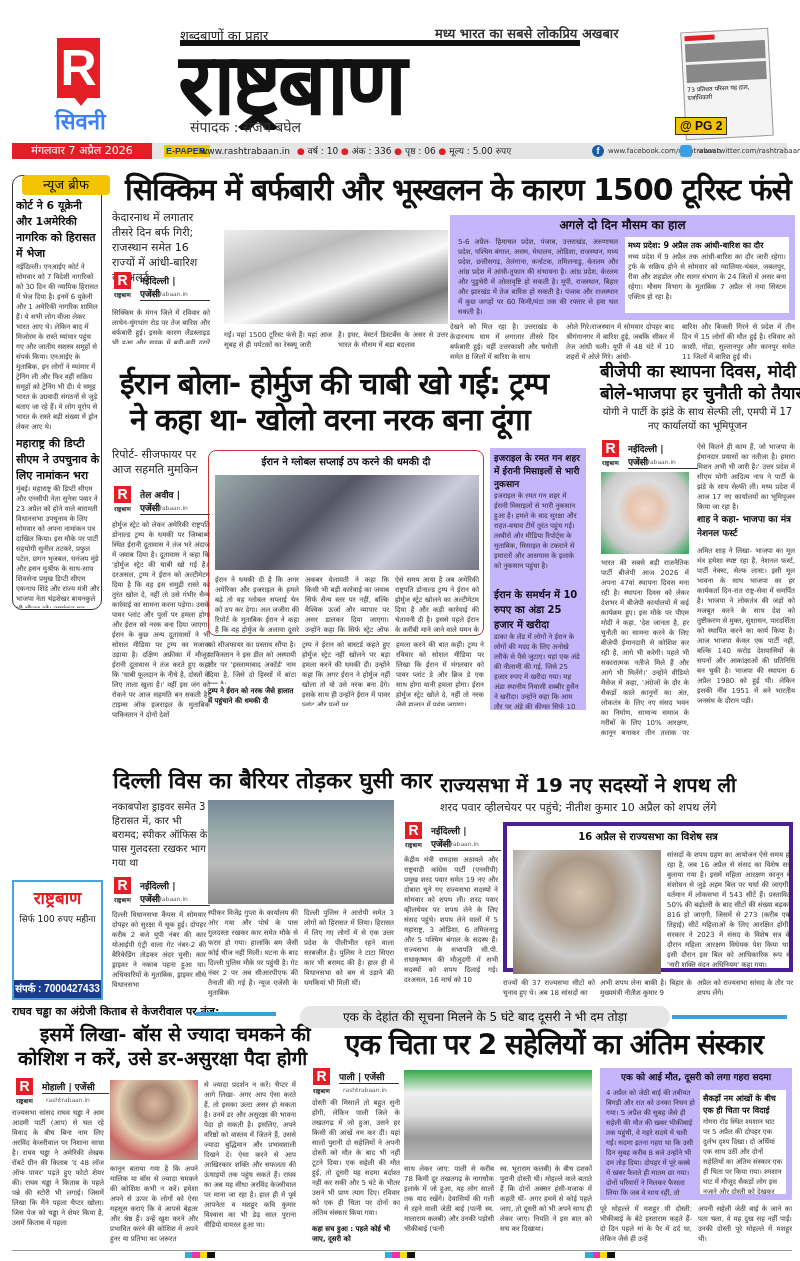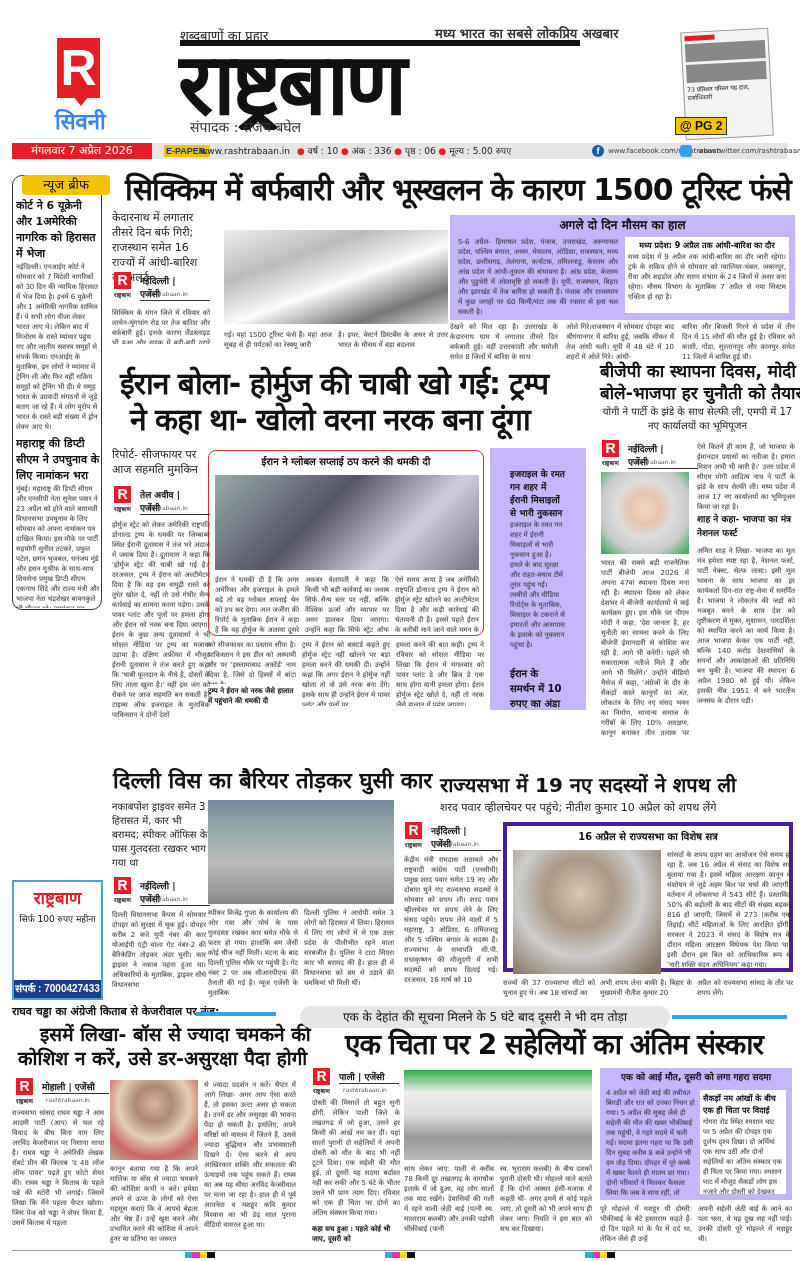--- a/index.html
+++ b/index.html
@@ -124,21 +124,21 @@
 </div>
 <div class="abs col" style="left:112px;top:308px;width:98px;height:36px;overflow:hidden">सिक्किम के मंगन जिले में रविवार को लाचेन-चुंगथांग रोड पर तेज बारिश और बर्फबारी हुई। इसके कारण लैंडस्लाइड भी हुआ और सड़क में बड़ी-बड़ी दरारें आ</div>
 <div class="abs photo-snow" style="left:224px;top:230px;width:224px;height:94px"></div>
 <div class="abs col" style="left:224px;top:330px;width:108px;height:22px;overflow:hidden">गईं। यहां 1500 टूरिस्ट फंसे हैं। यहां आज सुबह से ही पर्यटकों का रेस्क्यू जारी</div>
 <div class="abs col" style="left:338px;top:330px;width:110px;height:22px;overflow:hidden">है। इधर, वेस्टर्न डिस्टर्बेंस के असर से उत्तर भारत के मौसम में बड़ा बदलाव</div>
 
 <div class="abs graybox" style="left:450px;top:215px;width:345px;height:105px">
   <div style="text-align:center;font:bold 12px/20px 'DejaVu Sans',sans-serif">अगले दो दिन मौसम का हाल</div>
   <div class="col" style="position:absolute;left:8px;top:22px;width:160px;height:80px;overflow:hidden">5-6 अप्रैल- हिमाचल प्रदेश, पंजाब, उत्तराखंड, अरुणाचल प्रदेश, पश्चिम बंगाल, असम, मेघालय, ओडिशा, राजस्थान, मध्य प्रदेश, छत्तीसगढ़, तेलंगाना, कर्नाटक, तमिलनाडु, केरलम और आंध्र प्रदेश में आंधी-तूफान की संभावना है। आंध्र प्रदेश, केरलम और पुडुचेरी में ओलावृष्टि हो सकती है। यूपी, राजस्थान, बिहार और झारखंड में तेज बारिश हो सकती है। पंजाब और राजस्थान में कुछ जगहों पर 60 किमी/घंटा तक की रफ्तार से हवा चल सकती है।</div>
   <div class="whitebox" style="position:absolute;left:175px;top:22px;width:164px;height:76px;padding:3px;overflow:hidden">
-    <div style="font:bold 8px/12px 'DejaVu Sans',sans-serif;text-align:center">मध्य प्रदेश: 9 अप्रैल तक आंधी-बारिश का दौर</div>
+    <div style="font:bold 8px/12px 'DejaVu Sans',sans-serif;">मध्य प्रदेश: 9 अप्रैल तक आंधी-बारिश का दौर</div>
     <div class="col">मध्य प्रदेश में 9 अप्रैल तक आंधी-बारिश का दौर जारी रहेगा। ट्रर्फ के सक्रिय होने से सोमवार को ग्वालियर-चंबल, जबलपुर, रीवा और शहडोल और सागर संभाग के 24 जिलों में असर बना रहेगा। मौसम विभाग के मुताबिक 7 अप्रैल से नया सिस्टम एक्टिव हो रहा है।</div>
   </div>
 </div>
 <div class="abs col" style="left:450px;top:322px;width:108px;height:40px;overflow:hidden">देखने को मिल रहा है। उत्तराखंड के केदारनाथ धाम में लगातार तीसरे दिन बर्फबारी हुई। वहीं उत्तरकाशी और चमोली समेत 8 जिलों में बारिश के साथ</div>
 <div class="abs col" style="left:566px;top:322px;width:108px;height:40px;overflow:hidden">ओले गिरे।राजस्थान में सोमवार दोपहर बाद श्रीगंगानगर में बारिश हुई, जबकि सीकर में तेज आंधी चली। यूपी में 48 घंटे में 10 शहरों में ओले गिरे। आंधी-</div>
 <div class="abs col" style="left:682px;top:322px;width:113px;height:40px;overflow:hidden">बारिश और बिजली गिरने से प्रदेश में तीन दिन में 15 लोगों की मौत हुई है। रविवार को काशी, गोंडा, सुल्तानपुर और कानपुर समेत 11 जिलों में बारिश हुई थी।</div>
 
 <div class="abs h1" style="left:120px;top:366px;font-size:30px;line-height:36px">ईरान बोला- होर्मुज की चाबी खो गई: ट्रम्प</div>
 <div class="abs h1" style="left:130px;top:402px;font-size:30px;line-height:36px">ने कहा था- खोलो वरना नरक बना दूंगा</div>
 <div class="abs sub" style="left:112px;top:447px;width:100px;font-size:11px;line-height:15px">रिपोर्ट- सीजफायर पर आज सहमति मुमकिन</div>
@@ -155,21 +155,21 @@
   <div class="photo" style="position:absolute;left:6px;top:24px;width:264px;height:95px"></div>
   <div class="col" style="position:absolute;left:6px;top:124px;width:84px;height:60px;overflow:hidden">ईरान ने धमकी दी है कि अगर अमेरिका और इजराइल के हमले बढ़े तो वह ग्लोबल सप्लाई चेन को ठप कर देगा। अल जजीरा की रिपोर्ट के मुताबिक ईरान ने कहा है कि वह होर्मुज के अलावा दूसरे समुद्री रास्तों को भी निशाना बना सकता है। ईरानी सुप्रीम लीडर के सलाहकार अली</div>
   <div class="col" style="position:absolute;left:96px;top:124px;width:84px;height:60px;overflow:hidden">अकबर वेलायती ने कहा कि किसी भी बड़ी कार्रवाई का जवाब सिर्फ सैन्य स्तर पर नहीं, बल्कि वैश्विक ऊर्जा और व्यापार पर असर डालकर दिया जाएगा। उन्होंने कहा कि सिर्फ स्ट्रेट ऑफ होर्मुज ही नहीं, बल्कि बाब-अल-मंदेब जैसे अहम समुद्री रास्ते भी खतरे में आ सकते हैं। यह बयान</div>
   <div class="col" style="position:absolute;left:186px;top:124px;width:84px;height:60px;overflow:hidden">ऐसे समय आया है जब अमेरिकी राष्ट्रपति डोनाल्ड ट्रम्प ने ईरान को होर्मुज स्ट्रेट खोलने का अल्टीमेटम दिया है और कड़ी कार्रवाई की चेतावनी दी है। इससे पहले ईरान के करीबी माने जाने वाले यमन के हूती विद्रोही रेड सी में जहाजों पर हमले की बात कह चुके हैं।</div>
 </div>
 <div class="abs col" style="left:208px;top:640px;width:88px;height:44px;overflow:hidden">को सीजफायर का प्रस्ताव सौंपा है। पाकिस्तान ने इस डील को अस्थायी तौर पर 'इस्लामाबाद अकॉर्ड' नाम दिया है, जिसे दो हिस्सों में बांटा गया है।</div>
 <div class="abs" style="left:208px;top:686px;width:88px;font:bold 7px/10px 'DejaVu Sans',sans-serif">ट्रम्प ने ईरान को नरक जैसे हालात में पहुंचाने की धमकी दी</div>
 <div class="abs col" style="left:302px;top:640px;width:88px;height:66px;overflow:hidden">ट्रम्प ने ईरान को बास्टर्ड कहते हुए होर्मुज स्ट्रेट नहीं खोलने पर बड़ा हमला करने की धमकी दी। उन्होंने कहा कि अगर ईरान ने होर्मुज नहीं खोला तो वो उसे नरक बना देंगे। इसके साथ ही उन्होंने ईरान में पावर प्लांट और पुलों पर</div>
 <div class="abs col" style="left:396px;top:640px;width:88px;height:66px;overflow:hidden">हमला करने की बात कही। ट्रम्प ने रविवार को सोशल मीडिया पर लिखा कि ईरान में मंगलवार को पावर प्लांट डे और ब्रिज डे एक साथ होगा यानी हमला होगा। ईरान होर्मुज स्ट्रेट खोले दे, नहीं तो नरक जैसे हालात में पहुंच जाएगा।</div>
 
-<div class="abs graybox" style="left:490px;top:448px;width:96px;height:262px;padding:20px;overflow:hidden">
+<div class="abs graybox" style="left:490px;top:448px;width:96px;height:262px;padding:4px;overflow:hidden">
   <div style="font:bold 9px/13px 'DejaVu Sans',sans-serif">इजराइल के रमत गन शहर में ईरानी मिसाइलों से भारी नुकसान</div>
   <div class="col" style="text-align:left">इजराइल के रमत गन शहर में ईरानी मिसाइलों से भारी नुकसान हुआ है। हमले के बाद सुरक्षा और राहत-बचाव टीमें तुरंत पहुंच गईं। तस्वीरों और मीडिया रिपोर्ट्स के मुताबिक, मिसाइल के टकराने से इमारतों और आसपास के इलाके को नुकसान पहुंचा है।</div>
   <div style="font:bold 10px/15px 'DejaVu Sans',sans-serif;margin-top:16px">ईरान के समर्थन में 10 रुपए का अंडा 25 हजार में खरीदा</div>
   <div class="col" style="text-align:left">ढाका के लेंड में लोगों ने ईरान के लोगों की मदद के लिए अनोखे तरीके से पैसे जुटाए। यहां एक अंडे की नीलामी की गई, जिसे 25 हजार रुपए में खरीदा गया। यह अंडा स्थानीय निवासी शब्बीर हुसैन ने खरीदा। उन्होंने कहा कि आम तौर पर अंडे की कीमत सिर्फ 10 रुपए होती है, लेकिन उन्होंने ज्यादा पैसे इसलिए दिए ताकि एक मैसेज दिया जा सके।</div>
 </div>
 
 <div class="abs h2" style="left:600px;top:360px;font-size:17px;line-height:22px">बीजेपी का स्थापना दिवस, मोदी</div>
 <div class="abs h2" style="left:600px;top:382px;font-size:17px;line-height:22px">बोले-भाजपा हर चुनौती को तैयार</div>
 <div class="abs sub" style="left:600px;top:405px;width:195px;font-size:10px;line-height:14px;text-align:center">योगी ने पार्टी के झंडे के साथ सेल्फी ली, एमपी में 17 नए कार्यालयों का भूमिपूजन</div>
 <div class="abs byline" style="left:602px;top:440px;width:96px">
@@ -205,21 +205,21 @@
   <div class="place">नईदिल्ली | एजेंसी</div>
   <div class="site">rashtrabaan.in</div>
 </div>
 <div class="abs col" style="left:404px;top:855px;width:94px;height:144px;overflow:hidden">केंद्रीय मंत्री रामदास अठावले और राष्ट्रवादी कांग्रेस पार्टी (एनसीपी) प्रमुख शरद पवार समेत 19 नए और दोबारा चुने गए राज्यसभा सदस्यों ने सोमवार को शपथ ली। शरद पवार व्हीलचेयर पर शपथ लेने के लिए संसद पहुंचे। शपथ लेने वालों में 5 महाराष्ट्र, 3 ओडिशा, 6 तमिलनाडु और 5 पश्चिम बंगाल के सदस्य हैं। राज्यसभा के सभापति सी.पी. राधाकृष्णन की मौजूदगी में सभी सदस्यों को शपथ दिलाई गई। दरअसल, 16 मार्च को 10</div>
 <div class="abs" style="left:503px;top:822px;width:290px;height:150px;border:4px solid #4c1d95">
   <div style="text-align:center;font:bold 10px/22px 'DejaVu Sans',sans-serif">16 अप्रैल से राज्यसभा का विशेष सत्र</div>
   <div class="photo-pawar" style="position:absolute;left:6px;top:24px;width:148px;height:124px"></div>
   <div class="col" style="position:absolute;left:160px;top:24px;width:124px;height:124px;overflow:hidden">सांसदों के शपथ ग्रहण का आयोजन ऐसे समय हो रहा है, जब 16 अप्रैल से संसद का विशेष सत्र बुलाया गया है। इसमें महिला आरक्षण कानून में संशोधन से जुड़े अहम बिल पर चर्चा की जाएगी। वर्तमान में लोकसभा में 543 सीटें हैं। प्रस्तावित 50% की बढ़ोतरी के बाद सीटों की संख्या बढ़कर 816 हो जाएगी, जिसमें से 273 (करीब एक तिहाई) सीटें महिलाओं के लिए आरक्षित होंगी। सरकार ने 2023 में संसद के विशेष सत्र के दौरान महिला आरक्षण विधेयक पेश किया था। इसी दौरान इस बिल को आधिकारिक रूप से 'नारी शक्ति वंदन अधिनियम' कहा गया।</div>
 </div>
 <div class="abs col" style="left:503px;top:978px;width:92px;height:22px;overflow:hidden">राज्यों की 37 राज्यसभा सीटों को चुनाव हुए थे। अब 18 सांसदों का</div>
-<div class="abs col" style="left:600px;top:978px;width:92px;height:22px;overflow:hidden">अभी शपथ लेना बाकी है। बिहार के मुख्यमंत्री नीतीश कुमार 20</div>
+<div class="abs col" style="left:600px;top:978px;width:92px;height:22px;overflow:hidden">अभी शपथ लेना बाकी है। बिहार के मुख्यमंत्री नीतीश कुमार 9</div>
 <div class="abs col" style="left:697px;top:978px;width:96px;height:22px;overflow:hidden">अप्रैल को राज्यसभा सांसद के तौर पर शपथ लेंगे।</div>
 
 <div class="abs" style="left:12px;top:1004px;font:bold 11px/16px 'DejaVu Sans',sans-serif;white-space:nowrap">राघव चड्ढा का अंग्रेजी किताब से केजरीवाल पर तंज:</div>
 <div class="abs h2" style="left:40px;top:1022px;font-size:19px;line-height:24px">इसमें लिखा- बॉस से ज्यादा चमकने की</div>
 <div class="abs h2" style="left:18px;top:1046px;font-size:19px;line-height:24px">कोशिश न करें, उसे डर-असुरक्षा पैदा होगी</div>
 <div class="abs byline" style="left:16px;top:1078px;width:96px">
   <div class="r">R</div>
   <div class="brand">राष्ट्रबाण</div>
   <div class="place">मोहाली | एजेंसी</div>
   <div class="site">rashtrabaan.in</div>

